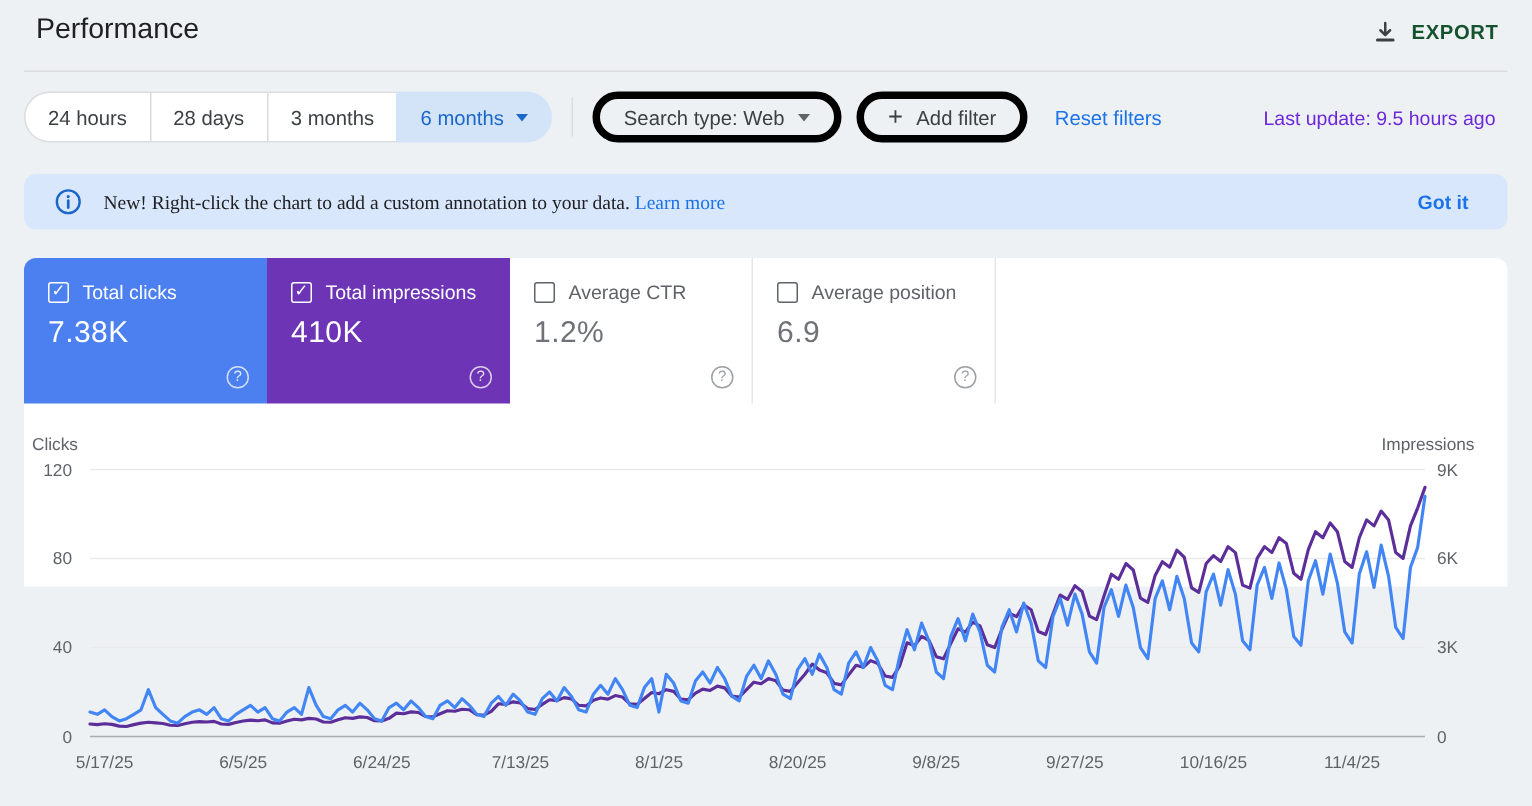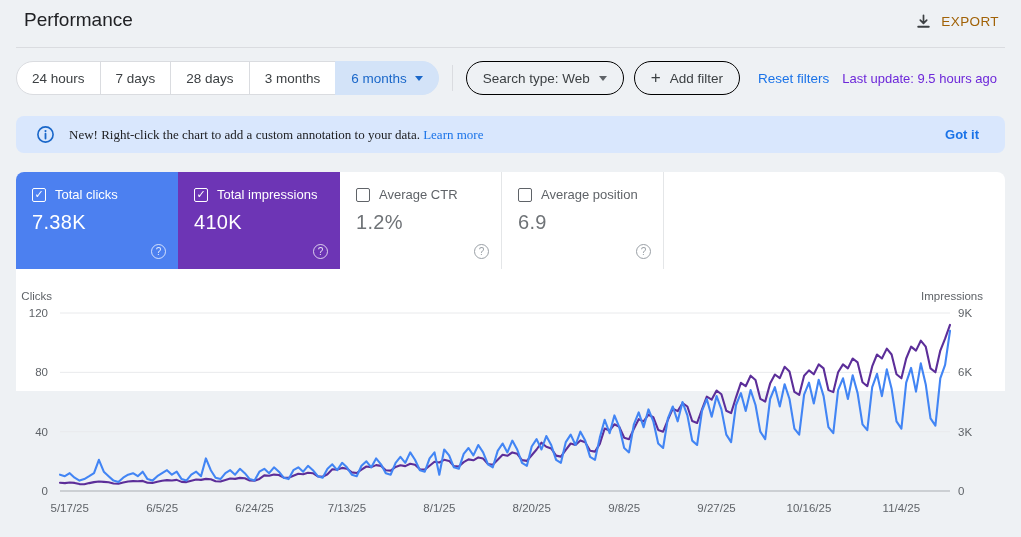--- a/index.html
+++ b/index.html
@@ -5,36 +5,36 @@
   * { margin:0; padding:0; box-sizing:border-box; }
   html,body { width:1021px; height:537px; }
   body { font-family:"Liberation Sans", sans-serif; background:#eef1f4; position:relative; overflow:hidden; }
 
   .page { position:absolute; inset:0; width:1021px; height:391px; }
 
   
   .page-title { position:absolute; left:24px; top:9px; font-size:19px; color:#202124; font-weight:400; }
   .export-btn { position:absolute; right:14px; top:7px; display:flex; align-items:center; gap:9px;
     background:none; border:none; cursor:pointer; font-family:inherit;
-    font-size:13.5px; font-weight:400; color:#a16207; letter-spacing:.4px; padding:6px 8px; }
+    font-size:13.5px; font-weight:700; color:#14532d; letter-spacing:.4px; padding:6px 8px; }
   .hdr-divider { position:absolute; top:47px; left:16px; right:16px; height:1px; background:#dadce0; }
 
   
   .filter-row { position:absolute; top:61px; left:16px; right:24px; height:34px; display:flex; align-items:center; }
   .tab-group { display:flex; }
   .tab-btn { height:34px; padding:0 15px; background:#fff; border:1px solid #dadce0; margin-left:-1px;
     font-family:inherit; font-size:13.5px; color:#3c4043; cursor:pointer; display:flex; align-items:center; gap:8px; }
   .tab-btn:first-child { border-radius:17px 0 0 17px; margin-left:0; }
   .tab-btn:last-child { border-radius:0 17px 17px 0; }
   .tab-btn.selected { background:#d3e3f8; border-color:#d3e3f8; color:#1a67c9; font-weight:500; z-index:1; }
   .caret { width:0; height:0; border-left:4.5px solid transparent; border-right:4.5px solid transparent;
     border-top:5px solid #5f6368; display:inline-block; }
   .caret.blue { border-top-color:#1a67c9; }
   .vsep { width:1px; height:26px; background:#dadce0; margin:0 13px; }
-  .pill { height:34px; padding:0 16px; background:transparent; border:1px solid #000000; border-radius:17px;
+  .pill { height:34px; padding:0 16px; background:transparent; border:5px solid #000000; border-radius:17px;
     font-family:inherit; font-size:13.5px; color:#3c4043; cursor:pointer; display:flex; align-items:center; gap:9px; margin-right:10px; }
   .plus-glyph { font-size:17px; color:#3c4043; font-weight:400; }
   .reset-link { font-size:13.5px; color:#1a73e8; font-weight:500; text-decoration:none; margin-left:8px; cursor:pointer; }
   .last-update { margin-left:auto; font-size:13px; color:#6d28d9; }
 
   
   .banner { position:absolute; top:116px; left:16px; right:16px; height:37px; background:#d9e7fd; border-radius:8px;
     display:flex; align-items:center; padding:0 26px 0 20px; }
   .banner-text { margin-left:14px; font-size:13px; color:#202124;font-family:Liberation Serif, serif; }
   .banner-link { color:#1a73e8; text-decoration:none; cursor:pointer; }
@@ -80,23 +80,20 @@
     </span>
     <span>EXPORT</span>
   </button>
 
   <div class="hdr-divider"></div>
 
   <div class="filter-row">
     <div class="tab-group" id="dateTabs">
         <button class="tab-btn">
           <span>24 hours</span>
-        </button>
-        <button class="tab-btn">
-          <span>7 days</span>
         </button>
         <button class="tab-btn">
           <span>28 days</span>
         </button>
         <button class="tab-btn">
           <span>3 months</span>
         </button>
         <button class="tab-btn selected">
           <span>6 months</span>
           <span class="caret blue"></span>

